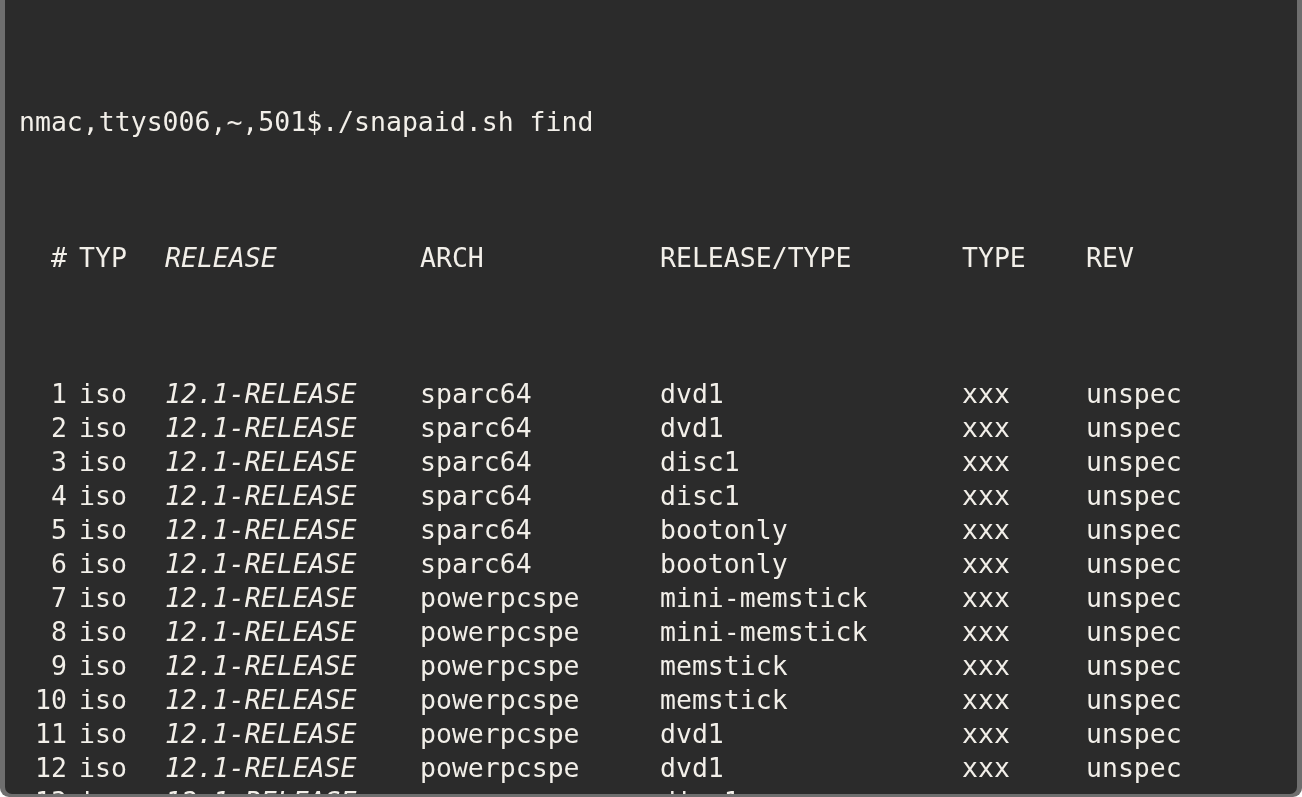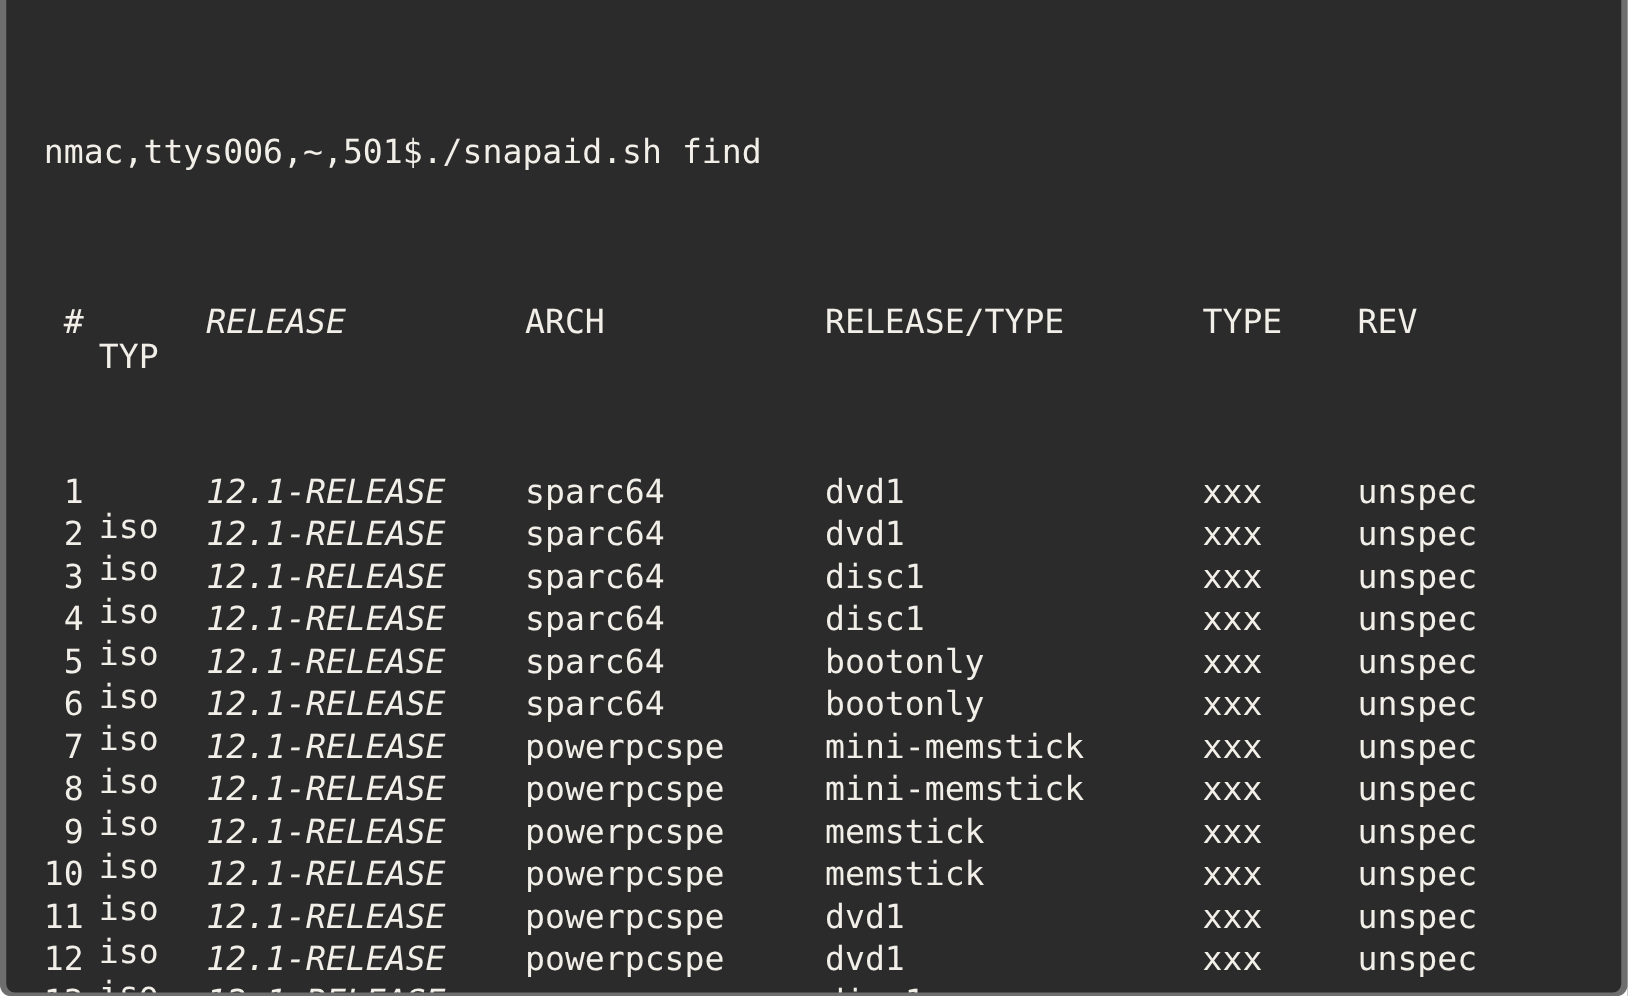--- a/index.html
+++ b/index.html
@@ -53,40 +53,39 @@
     line-height: 34px;
     letter-spacing: 0px;
     white-space: pre;
   }
 
   .term-line {
     height: 34px;
     position: relative;
     white-space: pre;
     color: #f2efe9;
-    margin-left: 16px;
   }
 
   .term-line.cmd-line {
     padding-left: 14px;
   }
 
   
   .row {
     height: 34px;
     position: relative;
   }
   .cell {
     position: absolute;
     top: 0;
     white-space: pre;
     color: #f2efe9;
   }
   .c-num      { left: 14px;  width: 48px; text-align: right; }
-  .c-typ      { left: 74px; margin-top: 28px;  }
+  .c-typ      { left: 74px;  }
   .c-release  { left: 160px; font-style: italic; }
   .c-arch     { left: 415px; text-align: center; }
   .c-platform { left: 655px; }
   .c-date     { left: 957px; }
   .c-rev      { left: 1081px; }
 
   .header-row .cell { color: #f2efe9; }
 </style>
 </head>
 <body>

